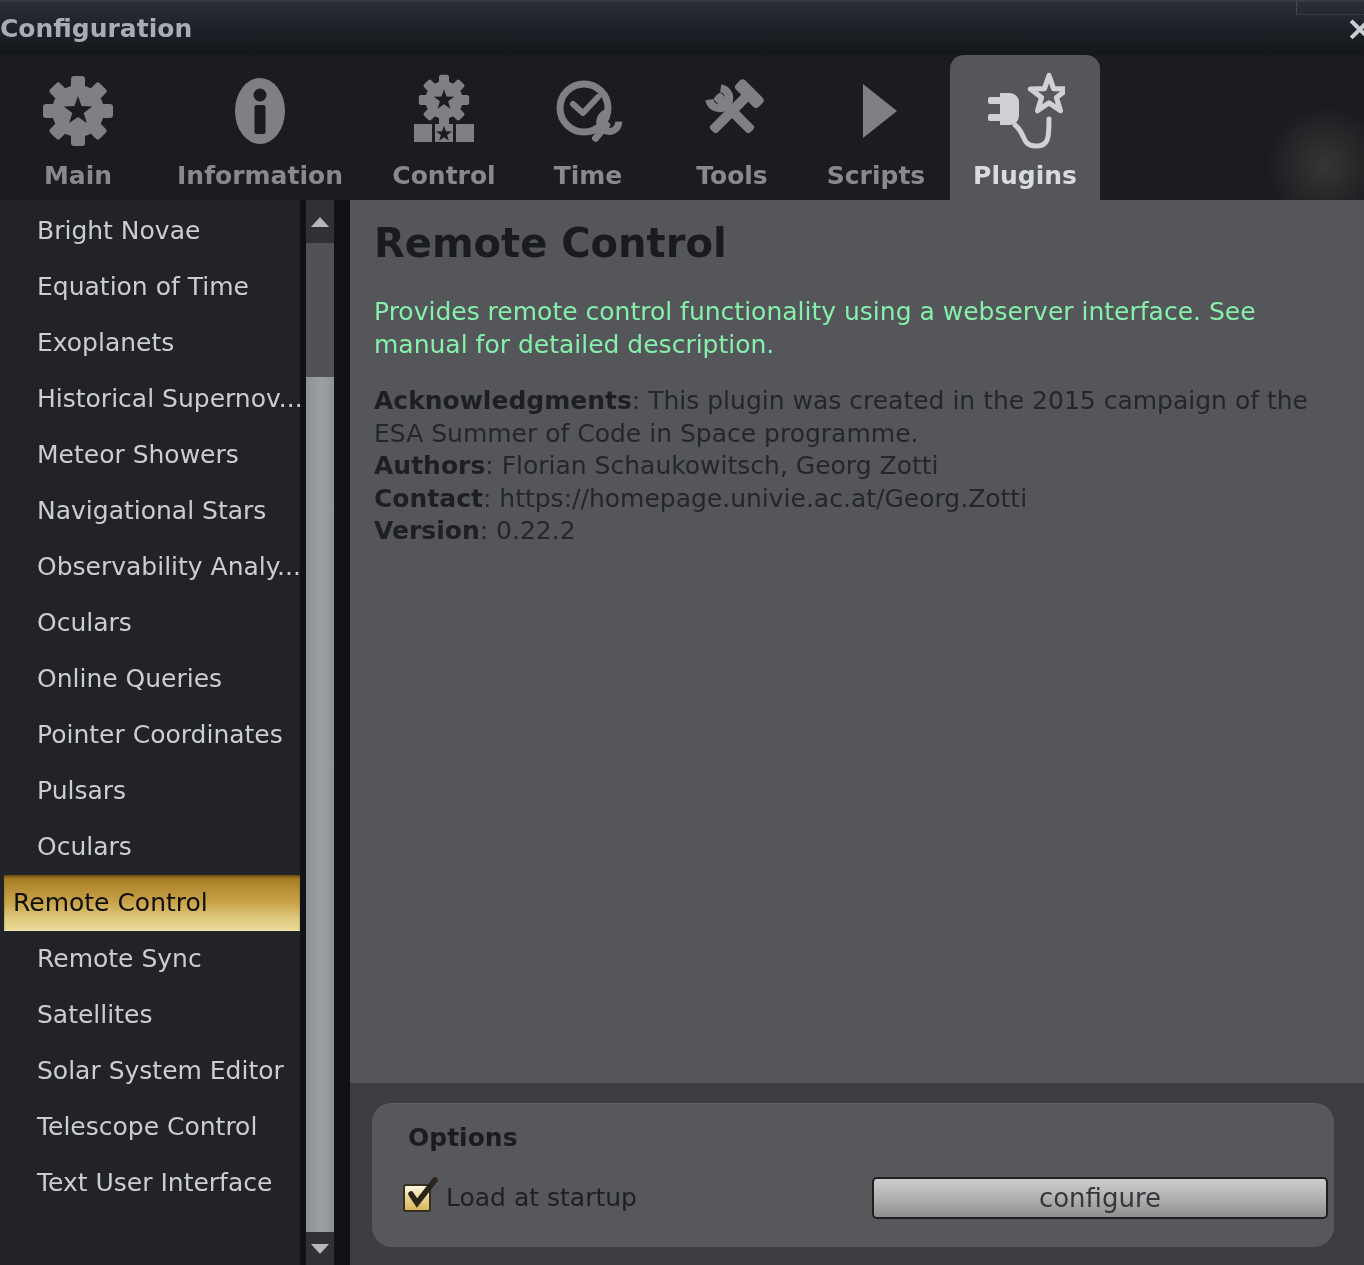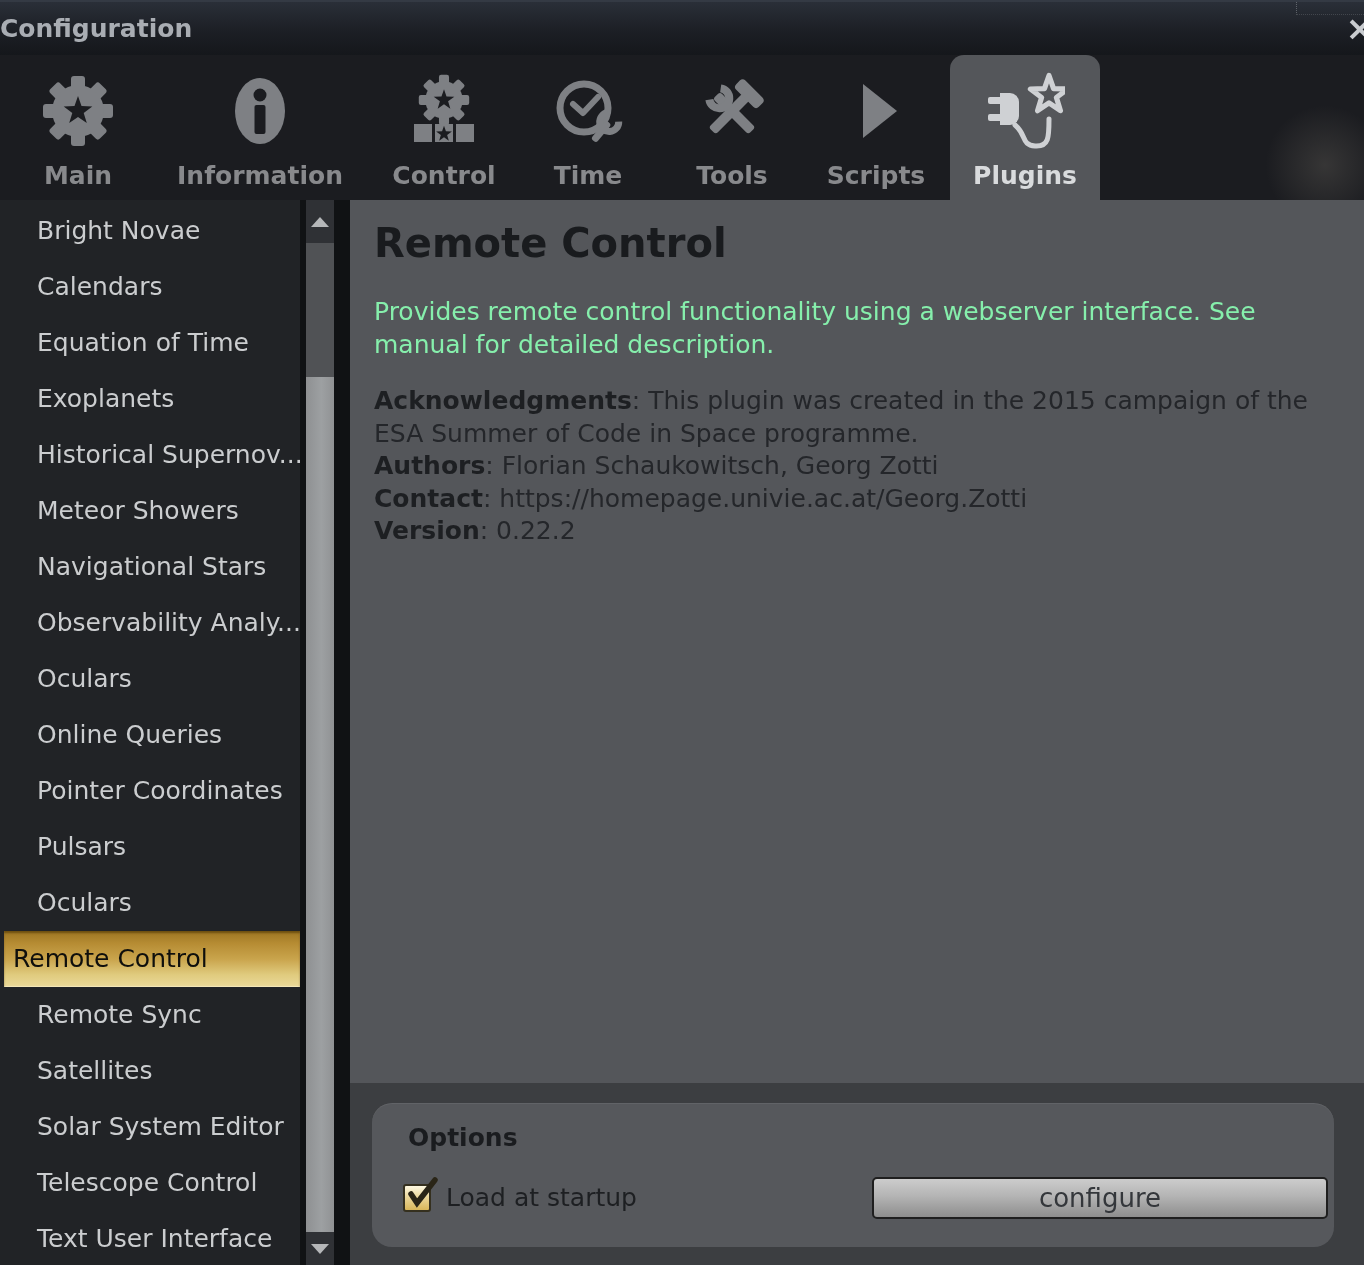--- a/index.html
+++ b/index.html
@@ -190,21 +190,20 @@
       </svg>
     </div>
     <div class="tlabel">Plugins</div>
   </div>
 
   <div class="moonglow"></div>
 </div>
 
 <div class="sidebar">
   <div class="sitem">Bright Novae</div>
-  <div class="sitem">Calendars</div>
   <div class="sitem">Equation of Time</div>
   <div class="sitem">Exoplanets</div>
   <div class="sitem">Historical Supernov...</div>
   <div class="sitem">Meteor Showers</div>
   <div class="sitem">Navigational Stars</div>
   <div class="sitem">Observability Analy...</div>
   <div class="sitem">Oculars</div>
   <div class="sitem">Online Queries</div>
   <div class="sitem">Pointer Coordinates</div>
   <div class="sitem">Pulsars</div>

